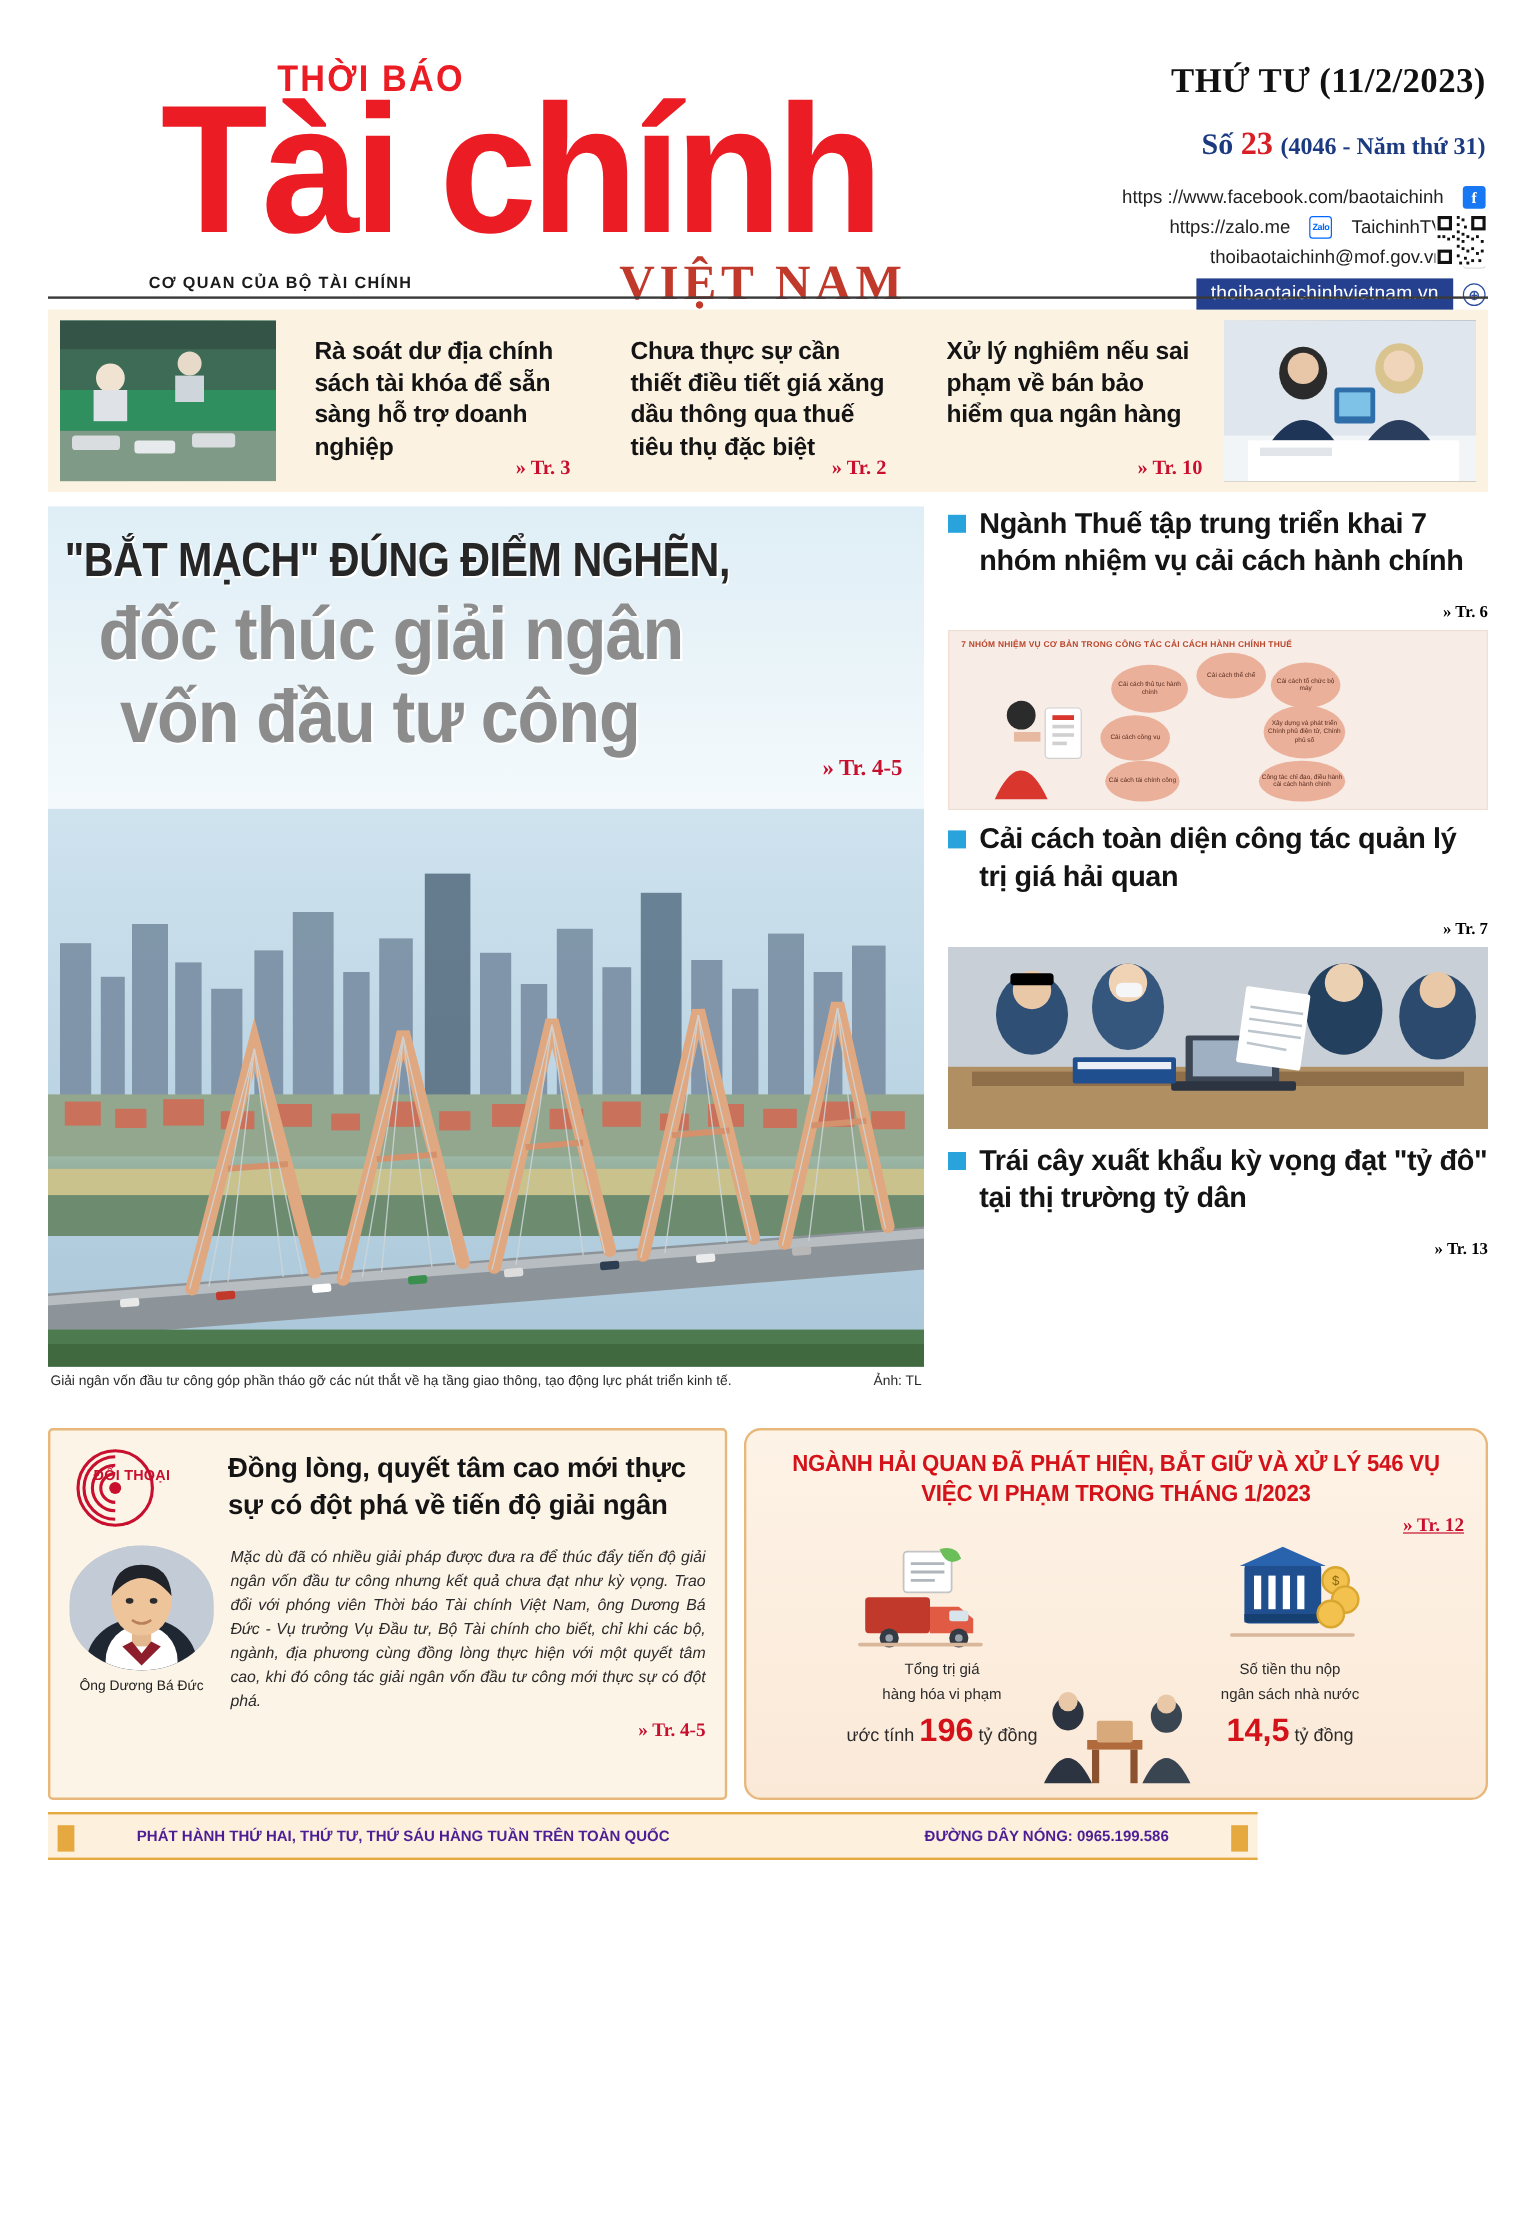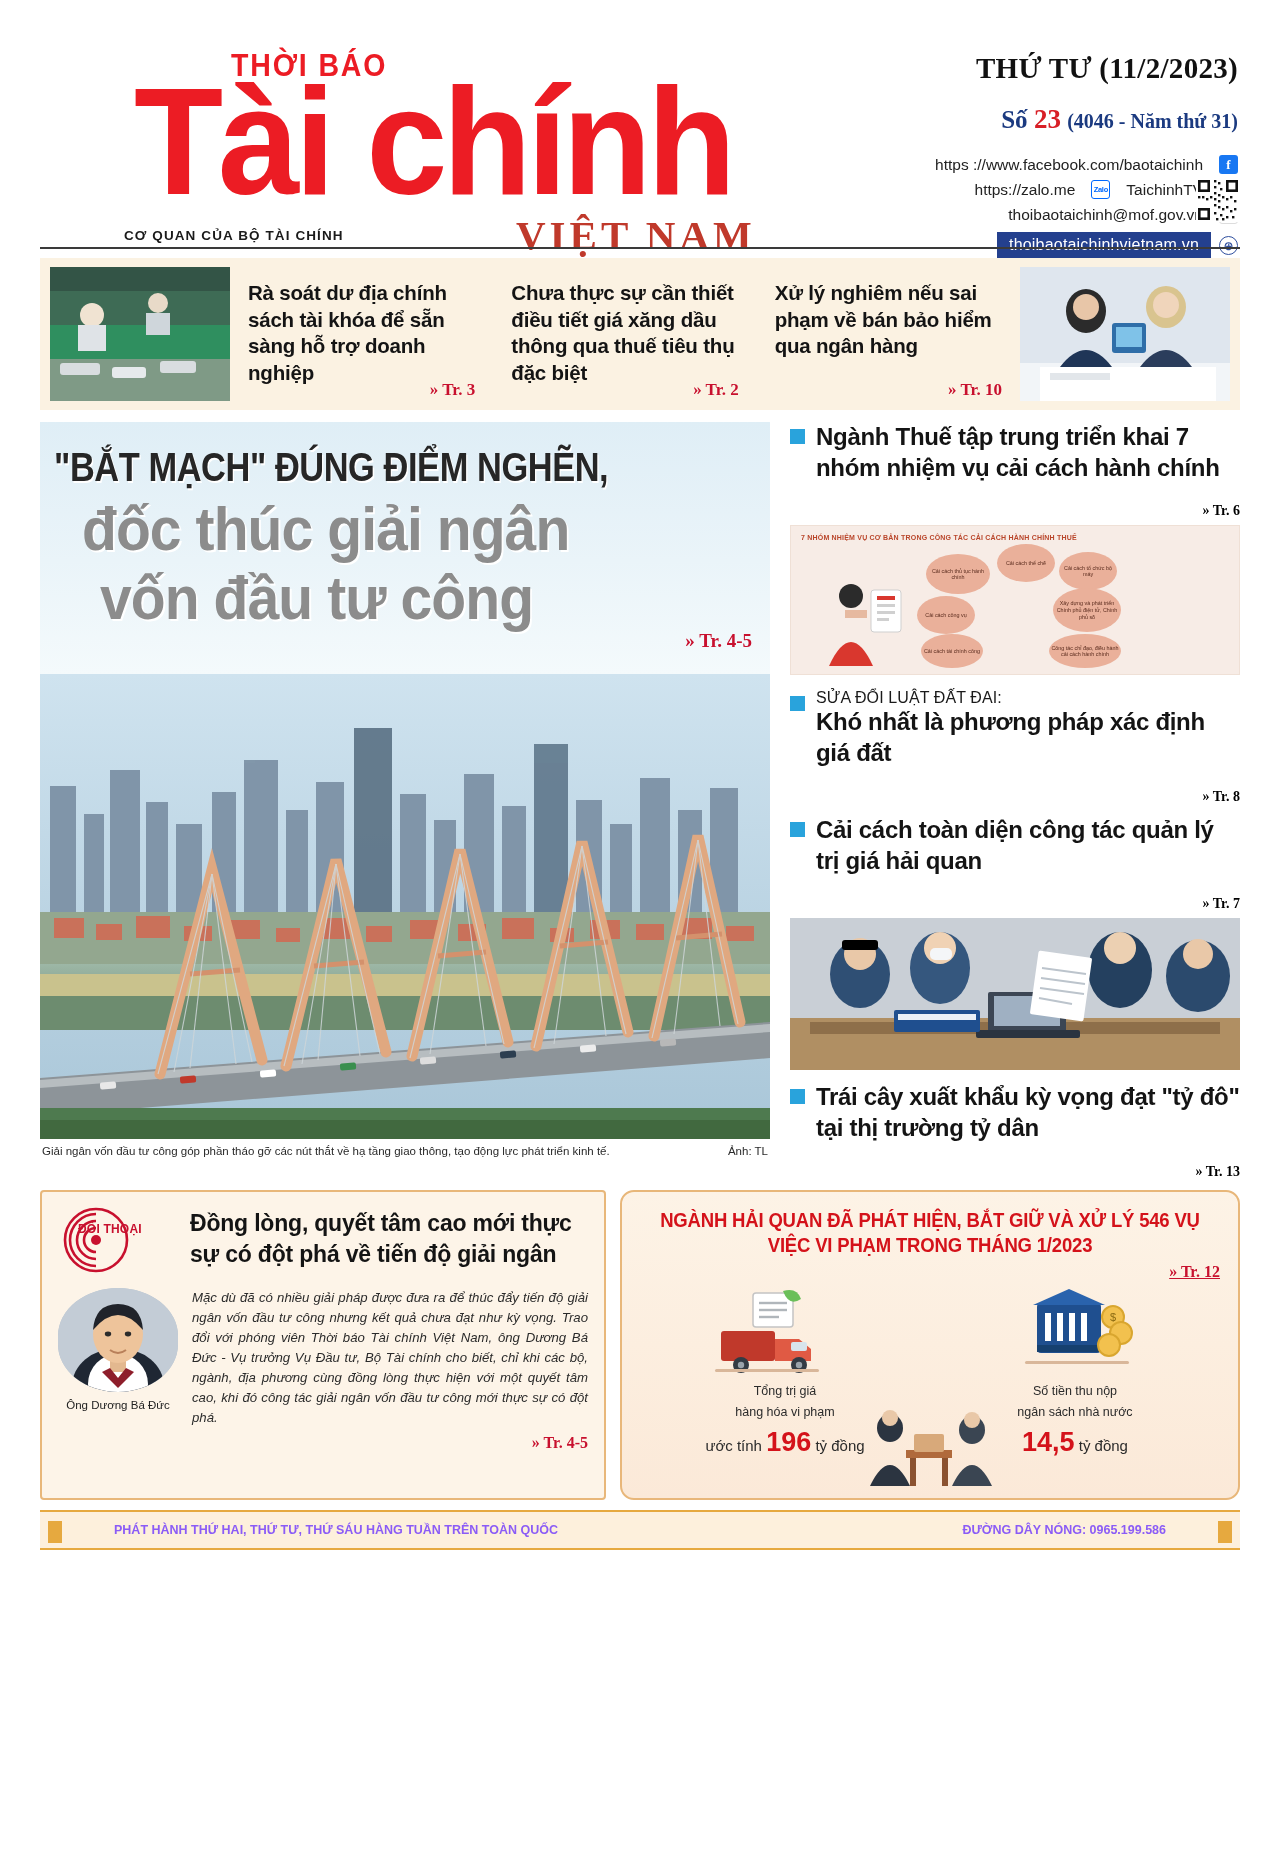--- a/index.html
+++ b/index.html
@@ -69,21 +69,21 @@
   .web-row { display:flex; align-items:center; justify-content:flex-end; gap:8px; margin-top:5px; }
   .rule { position:absolute; left:40px; right:40px; height:2px; background:#3a3a3a; }
 
   
   .teasers {
     position:absolute; left:40px; top:258px; width:1200px; height:152px;
     background:#fbf2e2; display:flex; align-items:stretch;
   }
   .teaser-photo { width:180px; margin:9px 0 9px 10px; background:#5a6a5c; overflow:hidden; position:relative; }
   .teaser-photo.right { margin:9px 10px 9px 0; }
-  .t-cell { flex:1; padding:22px 16px 8px 18px; position:relative; }
+  .t-cell { flex:1; padding:22px 16px 8px 32px; position:relative; }
   .t-title { font-size:20.5px; font-weight:bold; color:#141414; line-height:1.30; letter-spacing:-0.2px; }
   .t-page {
     position:absolute; right:18px; bottom:10px;
     font-family:"Liberation Serif","DejaVu Serif",serif;
     font-size:17px; font-weight:bold; color:#c8102e;
   }
 
   
   .main-left { position:absolute; left:40px; top:422px; width:730px; }
   .hero-head {
@@ -179,24 +179,24 @@
   }
   .ib-stats { display:flex; margin-top:6px; }
   .ib-stat { flex:1; text-align:center; position:relative; height:180px; }
   .stat-art { height:92px; position:relative; }
   .stat-lbl { font-size:12.5px; color:#2b2b2b; line-height:1.4; margin-top:4px; }
   .stat-val { font-size:15px; color:#2b2b2b; margin-top:5px; }
   .stat-val b { font-size:27px; color:#d4121a; font-weight:bold; }
 
   
   .footer {
-    position:absolute; left:40px; top:1510px; width:1200px; height:40px;
+    position:absolute; left:40px; top:1510px; width:1008px; height:40px;
     background:#fdf0dc; border-top:2px solid #e6a93f; border-bottom:2px solid #e6a93f;
     display:flex; align-items:center; justify-content:space-between;
-    padding:0 22px; font-size:12.5px; color:#8b5cf6; font-weight:bold;
+    padding:0 22px; font-size:12.5px; color:#4c1d95; font-weight:bold;
   }
   .foot-mark { width:14px; height:22px; background:#e6a93f; position:absolute; }
 
   
   .ph1 { background: linear-gradient(150deg,#2f5f4e 0%, #3d7a5b 30%, #8aa88c 60%, #c9d5cb 100%); }
   .ph2 { background: linear-gradient(160deg,#d8dfe8 0%, #8f9fb5 40%, #3d4d63 75%, #26303f 100%); }
   .ph-city { background: linear-gradient(180deg,#cfe3ef 0%, #9fc2d6 22%, #6e9bb4 42%, #5e8a67 62%, #4f7d58 80%, #3e6a48 100%); }
 </style>
 </head>
 <body>
@@ -490,30 +490,20 @@
         <path d="M20 92 q22 -48 44 0 z" fill="#d9372e"></path>
         <rect x="62" y="16" width="30" height="42" rx="3" fill="#ffffff" stroke="#cfcfcf"></rect>
         <rect x="68" y="22" width="18" height="4" fill="#d9372e"></rect>
         <rect x="68" y="30" width="18" height="3" fill="#d0d0d0"></rect>
         <rect x="68" y="37" width="18" height="3" fill="#d0d0d0"></rect>
         <rect x="68" y="44" width="12" height="3" fill="#d0d0d0"></rect>
         <rect x="36" y="36" width="22" height="8" fill="#e6b9a0"></rect>
       </svg>
     </div>
 
-    <div class="sb-item" style="margin-top:14px">
-      <div class="sb-head">
-        <span class="bullet"></span>
-        <div>
-          <div class="sb-kicker">SỬA ĐỔI LUẬT ĐẤT ĐAI:</div>
-          <div class="sb-title">Khó nhất là phương pháp xác định giá đất</div>
-        </div>
-      </div>
-      <div class="sb-page">» Tr. 8</div>
-    </div>
 
     <div class="sb-item" style="margin-top:10px">
       <div class="sb-head">
         <span class="bullet"></span>
         <div class="sb-title">Cải cách toàn diện công tác quản lý trị giá hải quan</div>
       </div>
       <div class="sb-page">» Tr. 7</div>
     </div>
 
     <div class="sb-photo" style="height:152px;margin-top:6px">

